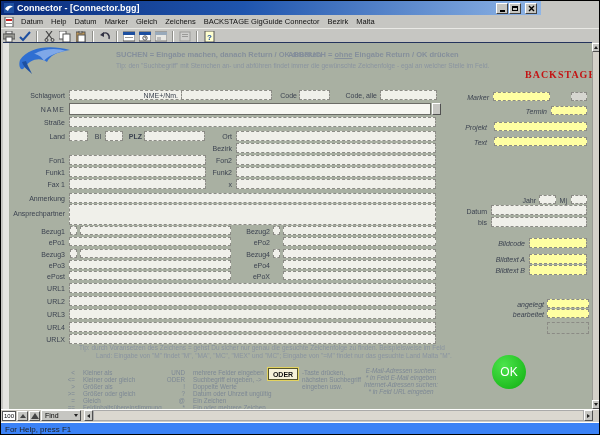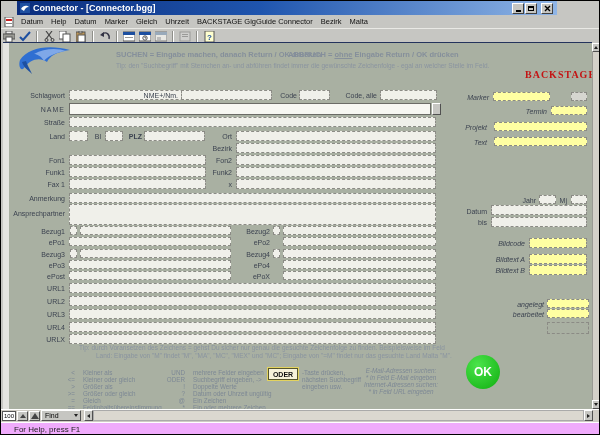--- a/index.html
+++ b/index.html
@@ -1,19 +1,19 @@
 <!DOCTYPE html>
 <html><head>
 <meta charset="utf-8">
 <style>
   html,body{margin:0;padding:0;background:#555;}
   #app{position:relative;width:600px;height:435px;background:#c6c6c2;
        font-family:"Liberation Sans",sans-serif;overflow:hidden;border:1px solid #000;box-sizing:border-box;}
   
-  .titlebar{position:absolute;left:16px;top:0;width:540px;height:14px;
+  .titlebar{position:absolute;left:0;top:0;width:540px;height:14px;
     background:linear-gradient(90deg,#0b2d7c 0%,#1f55ae 45%,#8fb5e6 100%);
     display:flex;align-items:center;}
   .title-icon{width:10px;height:10px;margin:0 3px;flex:none;}
   .title-text{color:#fff;font-size:9px;font-weight:bold;white-space:nowrap;}
   .wbtn{position:absolute;width:12px;height:11px;background:#c6c6c2;
     border:1px solid;border-color:#ffffff #404040 #404040 #ffffff;
     display:flex;align-items:center;justify-content:center;box-sizing:border-box;}
   .wbtn.small{width:11px;height:10px;}
   .g-min{width:5px;height:2px;background:#000;margin-top:4px;}
   .g-max{width:6px;height:5px;border:1px solid #000;border-top-width:2px;box-sizing:border-box;}
@@ -45,43 +45,43 @@
     border:1px solid;border-color:#fff #505050 #505050 #fff;box-sizing:border-box;}
   
   .leg{position:absolute;font-size:6.3px;color:#7d8895;white-space:nowrap;line-height:7px;}
   .leg.sym{text-align:right;}
   .oder-btn{position:absolute;left:267px;top:367px;width:30px;height:12px;background:#f7f3da;
     border:1px solid #55552e;box-shadow:0 0 0 1px #e3d35f;font-size:7px;font-weight:bold;color:#111;
     display:flex;align-items:center;justify-content:center;box-sizing:border-box;}
   .email-note{position:absolute;left:350px;top:366px;width:100px;text-align:center;
     font-size:6.3px;font-style:italic;color:#7d8895;line-height:7px;}
   .email-note span{display:block;}
-  .ok-btn{position:absolute;left:465px;top:354px;width:34px;height:34px;border-radius:50%;
-    background:radial-gradient(circle at 35% 30%,#4be44b,#0fae0f);color:#fff;font-weight:bold;
+  .ok-btn{position:absolute;left:491px;top:354px;width:34px;height:34px;border-radius:50%;
+    background:radial-gradient(circle at 35% 30%,#4be44b,#0fae0f);color:#fff;font-weight:normal;
     font-size:12px;display:flex;align-items:center;justify-content:center;}
   
   .vscroll{position:absolute;left:591px;top:42px;width:8px;height:366px;background:#d4d1c9;border-left:1px solid #9a9a94;}
   .sbtn{position:absolute;background:#c6c6c2;border:1px solid;border-color:#fff #505050 #505050 #fff;
     display:flex;align-items:center;justify-content:center;box-sizing:border-box;}
   .tri-up{width:0;height:0;border-left:2px solid transparent;border-right:2px solid transparent;border-bottom:3px solid #222;}
   .tri-dn{width:0;height:0;border-left:2px solid transparent;border-right:2px solid transparent;border-top:3px solid #222;}
   .tri-lf{width:0;height:0;border-top:2px solid transparent;border-bottom:2px solid transparent;border-right:3px solid #222;}
   .tri-rt{width:0;height:0;border-top:2px solid transparent;border-bottom:2px solid transparent;border-left:3px solid #222;}
   .bottombar{position:absolute;left:0;top:408px;width:600px;height:13px;background:#cfccc4;border-top:1px solid #fff;}
   .zoombox{position:absolute;left:1px;top:410px;width:14px;height:10px;background:#fff;border:1px solid #555;
     font-size:6px;text-align:center;line-height:9px;color:#000;box-sizing:border-box;}
   .mtn-sm{width:0;height:0;border-left:3px solid transparent;border-right:3px solid transparent;border-bottom:4px solid #444;}
   .mtn-lg{width:0;height:0;border-left:4px solid transparent;border-right:4px solid transparent;border-bottom:6px solid #444;}
   .modebox{position:absolute;left:40px;top:409px;width:40px;height:11px;background:#c6c6c2;
     border:1px solid;border-color:#fff #505050 #505050 #fff;font-size:7px;color:#000;
     display:flex;align-items:center;box-sizing:border-box;}
   .modebox .txt{flex:1;padding-left:3px;}
   .htrack{position:absolute;left:92px;top:409px;width:491px;height:11px;background:#dbd8d0;border:1px solid #aaa;box-sizing:border-box;}
-  .statusbar{position:absolute;left:0;top:421px;width:600px;height:14px;background:#f0abfc;
-    border-top:1px solid #fff;font-size:8px;color:#222;display:flex;align-items:center;padding-left:13px;box-sizing:border-box;}
+  .statusbar{position:absolute;left:0;top:421px;width:600px;height:14px;background:#3b82f6;
+    border-top:1px solid #fff;font-size:8px;color:#222;display:flex;align-items:center;padding-left:4px;box-sizing:border-box;}
 </style>
 </head>
 <body>
 
 <div id="app">
 
   <div class="titlebar">
     <svg class="title-icon" viewBox="0 0 10 10">
       <rect width="10" height="10" fill="#1d4fa0"></rect>
         <path d="M1 6 C3 2 7 2 9 4 C6 4 5 6 4 8 Z" fill="#fff"></path>
@@ -104,21 +104,21 @@
     <svg width="10" height="10" style="margin:0 3px" viewBox="0 0 10 10">
       <rect x="1" y="0" width="8" height="10" fill="#fff" stroke="#555"></rect>
         <rect x="2" y="2" width="6" height="2" fill="#c22"></rect>
         <rect x="2" y="6" width="6" height="1" fill="#888"></rect>
     </svg>
     <span class="menu-item">Datum</span>
     <span class="menu-item">Help</span>
     <span class="menu-item">Datum</span>
     <span class="menu-item">Marker</span>
     <span class="menu-item">Gleich</span>
-    <span class="menu-item">Uhrzeit</span>
+    <span class="menu-item">Zeichens</span>
     <span class="menu-item">BACKSTAGE GigGuide Connector</span>
     <span class="menu-item">Bezirk</span>
     <span class="menu-item">Malta</span>
     <span class="wbtn small" style="right:27px;top:15px;position:absolute">
         <span class="g-min"></span>
       </span>
     <span class="wbtn small" style="right:15px;top:15px;position:absolute">
         <span class="g-max"></span>
       </span>
     <span class="wbtn small" style="right:3px;top:15px;position:absolute">

